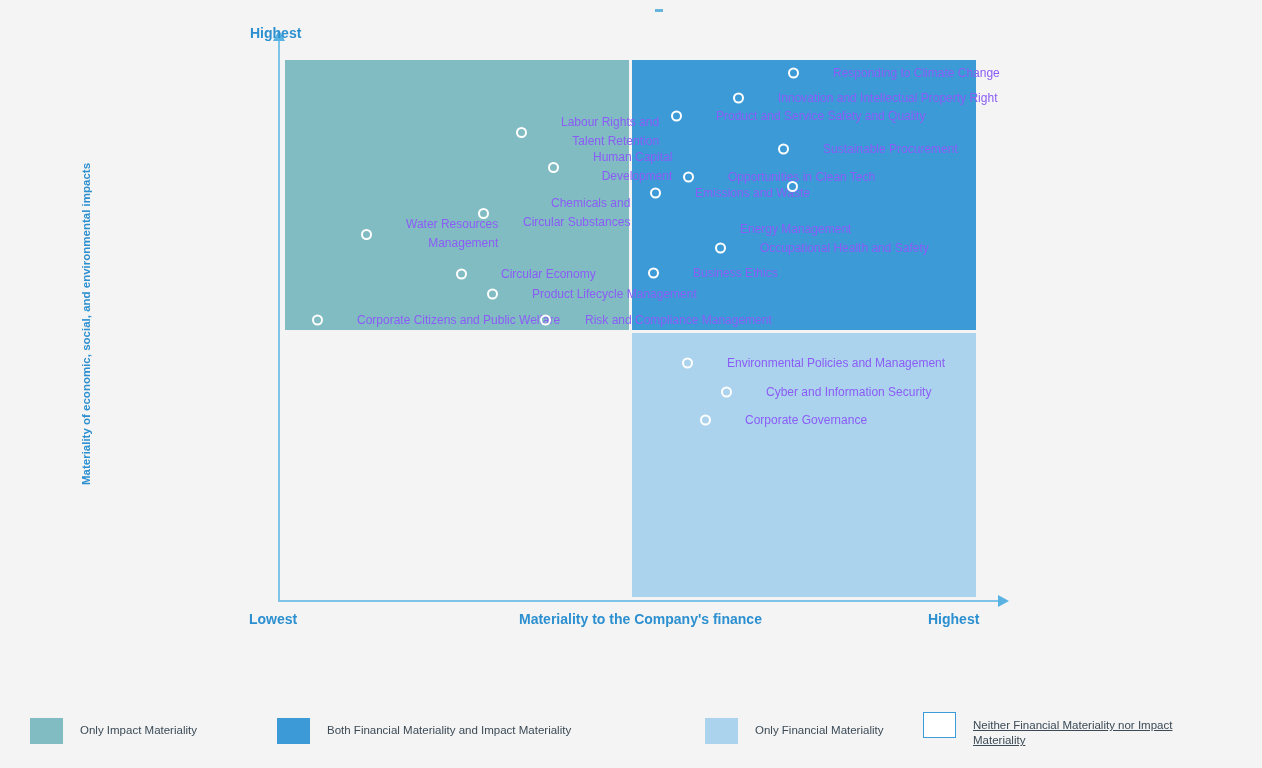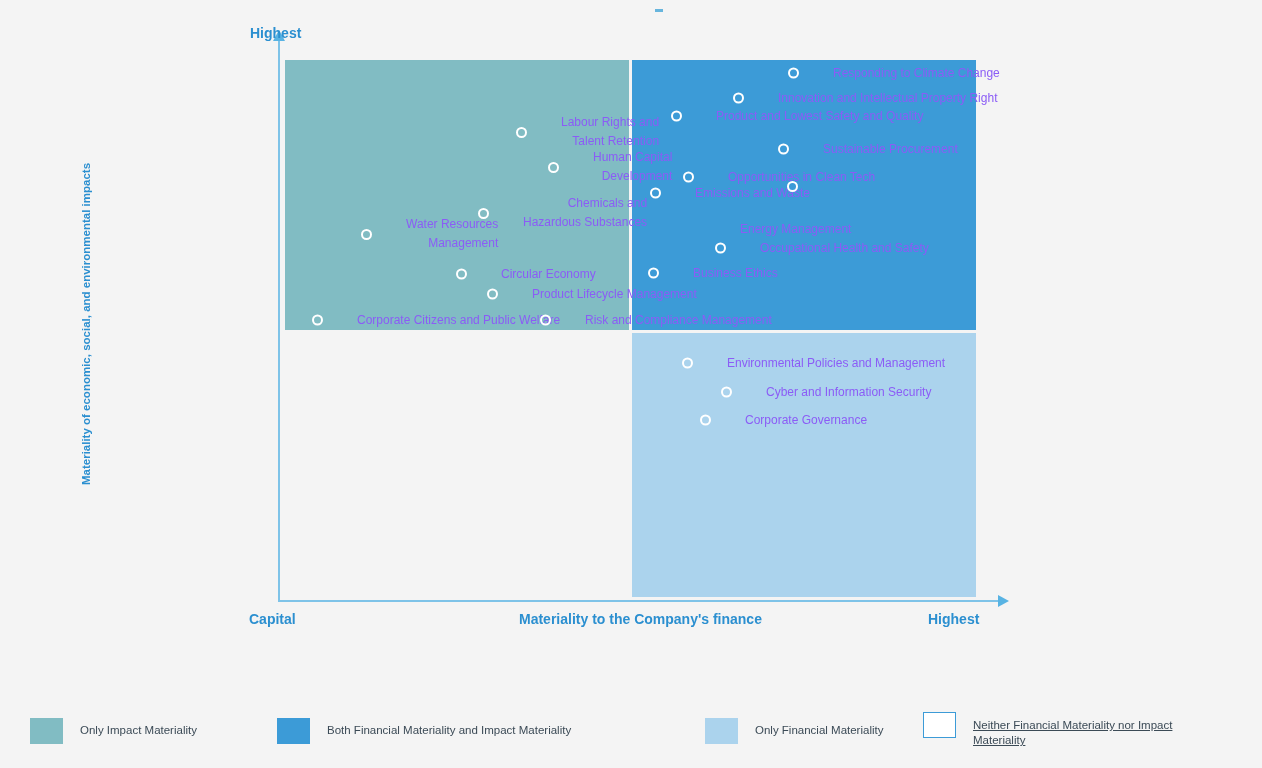--- a/index.html
+++ b/index.html
@@ -184,41 +184,41 @@
   <div class="quad quad-impact-only" style="background: rgb(129, 188, 195);"></div>
   <div class="quad quad-both" style="background: rgb(60, 155, 215);"></div>
   <div class="quad quad-financial-only" style="background: rgb(171, 211, 237);"></div>
 
   <div class="axis-line y-axis"></div>
   <div class="axis-line x-axis"></div>
   <div class="arrow-up"></div>
   <div class="arrow-right"></div>
 
   <div class="axis-text y-top-label">Highest</div>
-  <div class="axis-text x-low-label">Capital</div>
+  <div class="axis-text x-low-label">Lowest</div>
   <div class="axis-text x-mid-label">Materiality to the Company's finance</div>
   <div class="axis-text x-high-label">Highest</div>
   <div class="y-axis-title">Materiality of economic, social, and environmental impacts</div>
 
   <div id="points-layer">
       <div class="pt right-of-marker" style="left: 788px; top: 73px;"><span class="marker"></span><span class="lbl">Responding to Climate Change</span></div>
       <div class="pt right-of-marker" style="left: 733px; top: 98px;"><span class="marker"></span><span class="lbl">Innovation and Intellectual Property Right</span></div>
-      <div class="pt right-of-marker" style="left: 671px; top: 116px;"><span class="marker"></span><span class="lbl">Product and Lowest Safety and Quality</span></div>
+      <div class="pt right-of-marker" style="left: 671px; top: 116px;"><span class="marker"></span><span class="lbl">Product and Service Safety and Quality</span></div>
       <div class="pt right-of-marker" style="left: 778px; top: 149px;"><span class="marker"></span><span class="lbl">Sustainable Procurement</span></div>
       <div class="pt right-of-marker" style="left: 683px; top: 177px;"><span class="marker"></span><span class="lbl">Opportunities in Clean Tech</span></div>
       <div class="pt right-of-marker" style="left: 650px; top: 193px;"><span class="marker"></span><span class="lbl">Emissions and Waste</span></div>
       <div class="pt right-of-marker" style="left: 740px; top: 210px; flex-direction: column;"><span class="marker"></span><span class="lbl">Energy Management</span></div>
       <div class="pt right-of-marker" style="left: 715px; top: 248px;"><span class="marker"></span><span class="lbl">Occupational Health and Safety</span></div>
       <div class="pt right-of-marker" style="left: 648px; top: 273px;"><span class="marker"></span><span class="lbl">Business Ethics</span></div>
       <div class="pt right-of-marker two-line align-right" style="left: 516px; top: 132px;"><span class="marker"></span><span class="lbl">Labour Rights and
 Talent Retention</span></div>
       <div class="pt right-of-marker two-line align-right" style="left: 548px; top: 167px;"><span class="marker"></span><span class="lbl">Human Capital
 Development</span></div>
       <div class="pt right-of-marker two-line align-right" style="left: 478px; top: 213px;"><span class="marker"></span><span class="lbl">Chemicals and
-Hazardous Substances</span></div>
+Circular Substances</span></div>
       <div class="pt right-of-marker two-line align-right" style="left: 361px; top: 234px;"><span class="marker"></span><span class="lbl">Water Resources
 Management</span></div>
       <div class="pt right-of-marker" style="left: 456px; top: 274px;"><span class="marker"></span><span class="lbl">Circular Economy</span></div>
       <div class="pt right-of-marker" style="left: 487px; top: 294px;"><span class="marker"></span><span class="lbl">Product Lifecycle Management</span></div>
       <div class="pt right-of-marker" style="left: 312px; top: 320px;"><span class="marker"></span><span class="lbl">Corporate Citizens and Public Welfare</span></div>
       <div class="pt right-of-marker" style="left: 540px; top: 320px;"><span class="marker"></span><span class="lbl">Risk and Compliance Management</span></div>
       <div class="pt right-of-marker" style="left: 682px; top: 363px;"><span class="marker"></span><span class="lbl">Environmental Policies and Management</span></div>
       <div class="pt right-of-marker" style="left: 721px; top: 392px;"><span class="marker"></span><span class="lbl">Cyber and Information Security</span></div>
       <div class="pt right-of-marker" style="left: 700px; top: 420px;"><span class="marker"></span><span class="lbl">Corporate Governance</span></div>
     </div>

